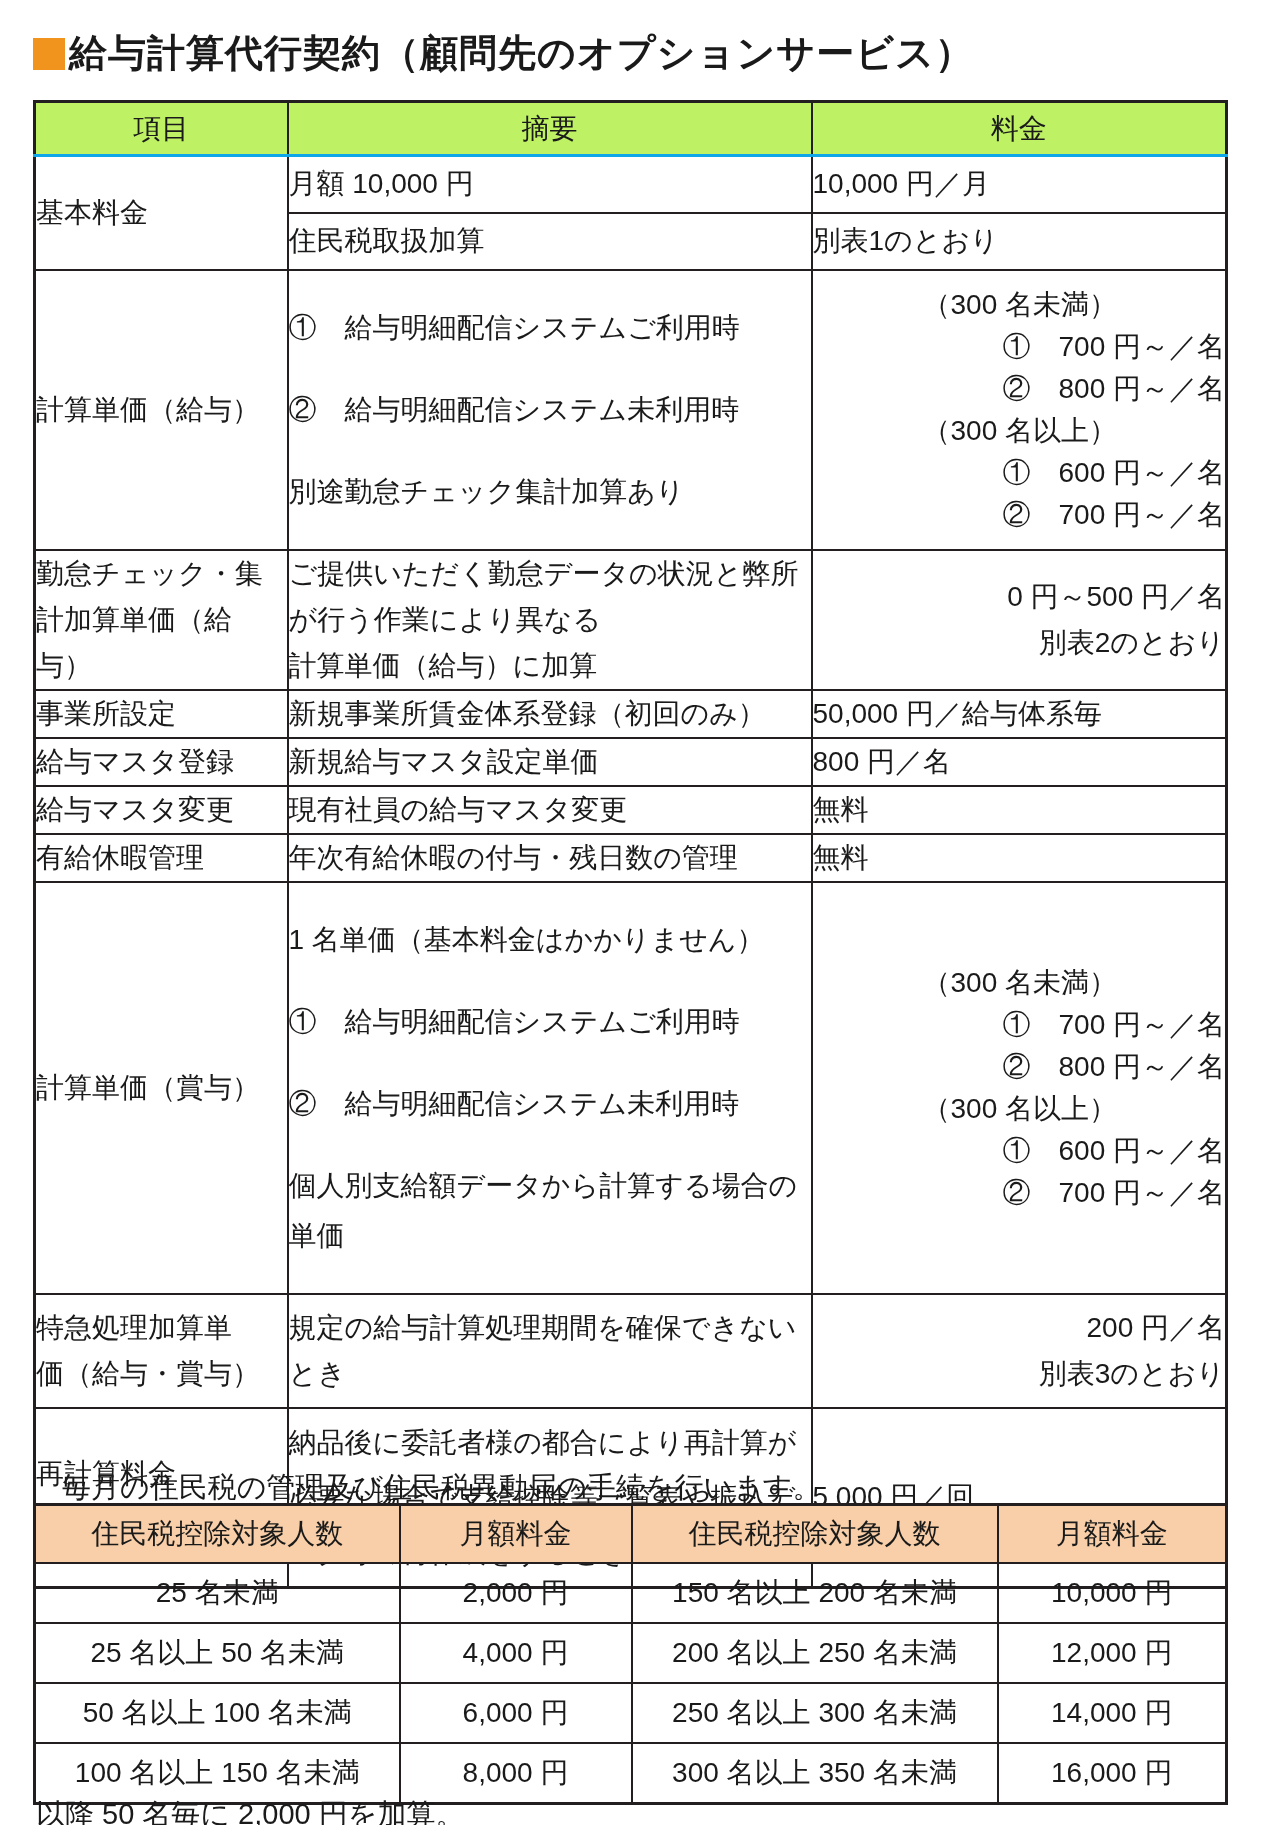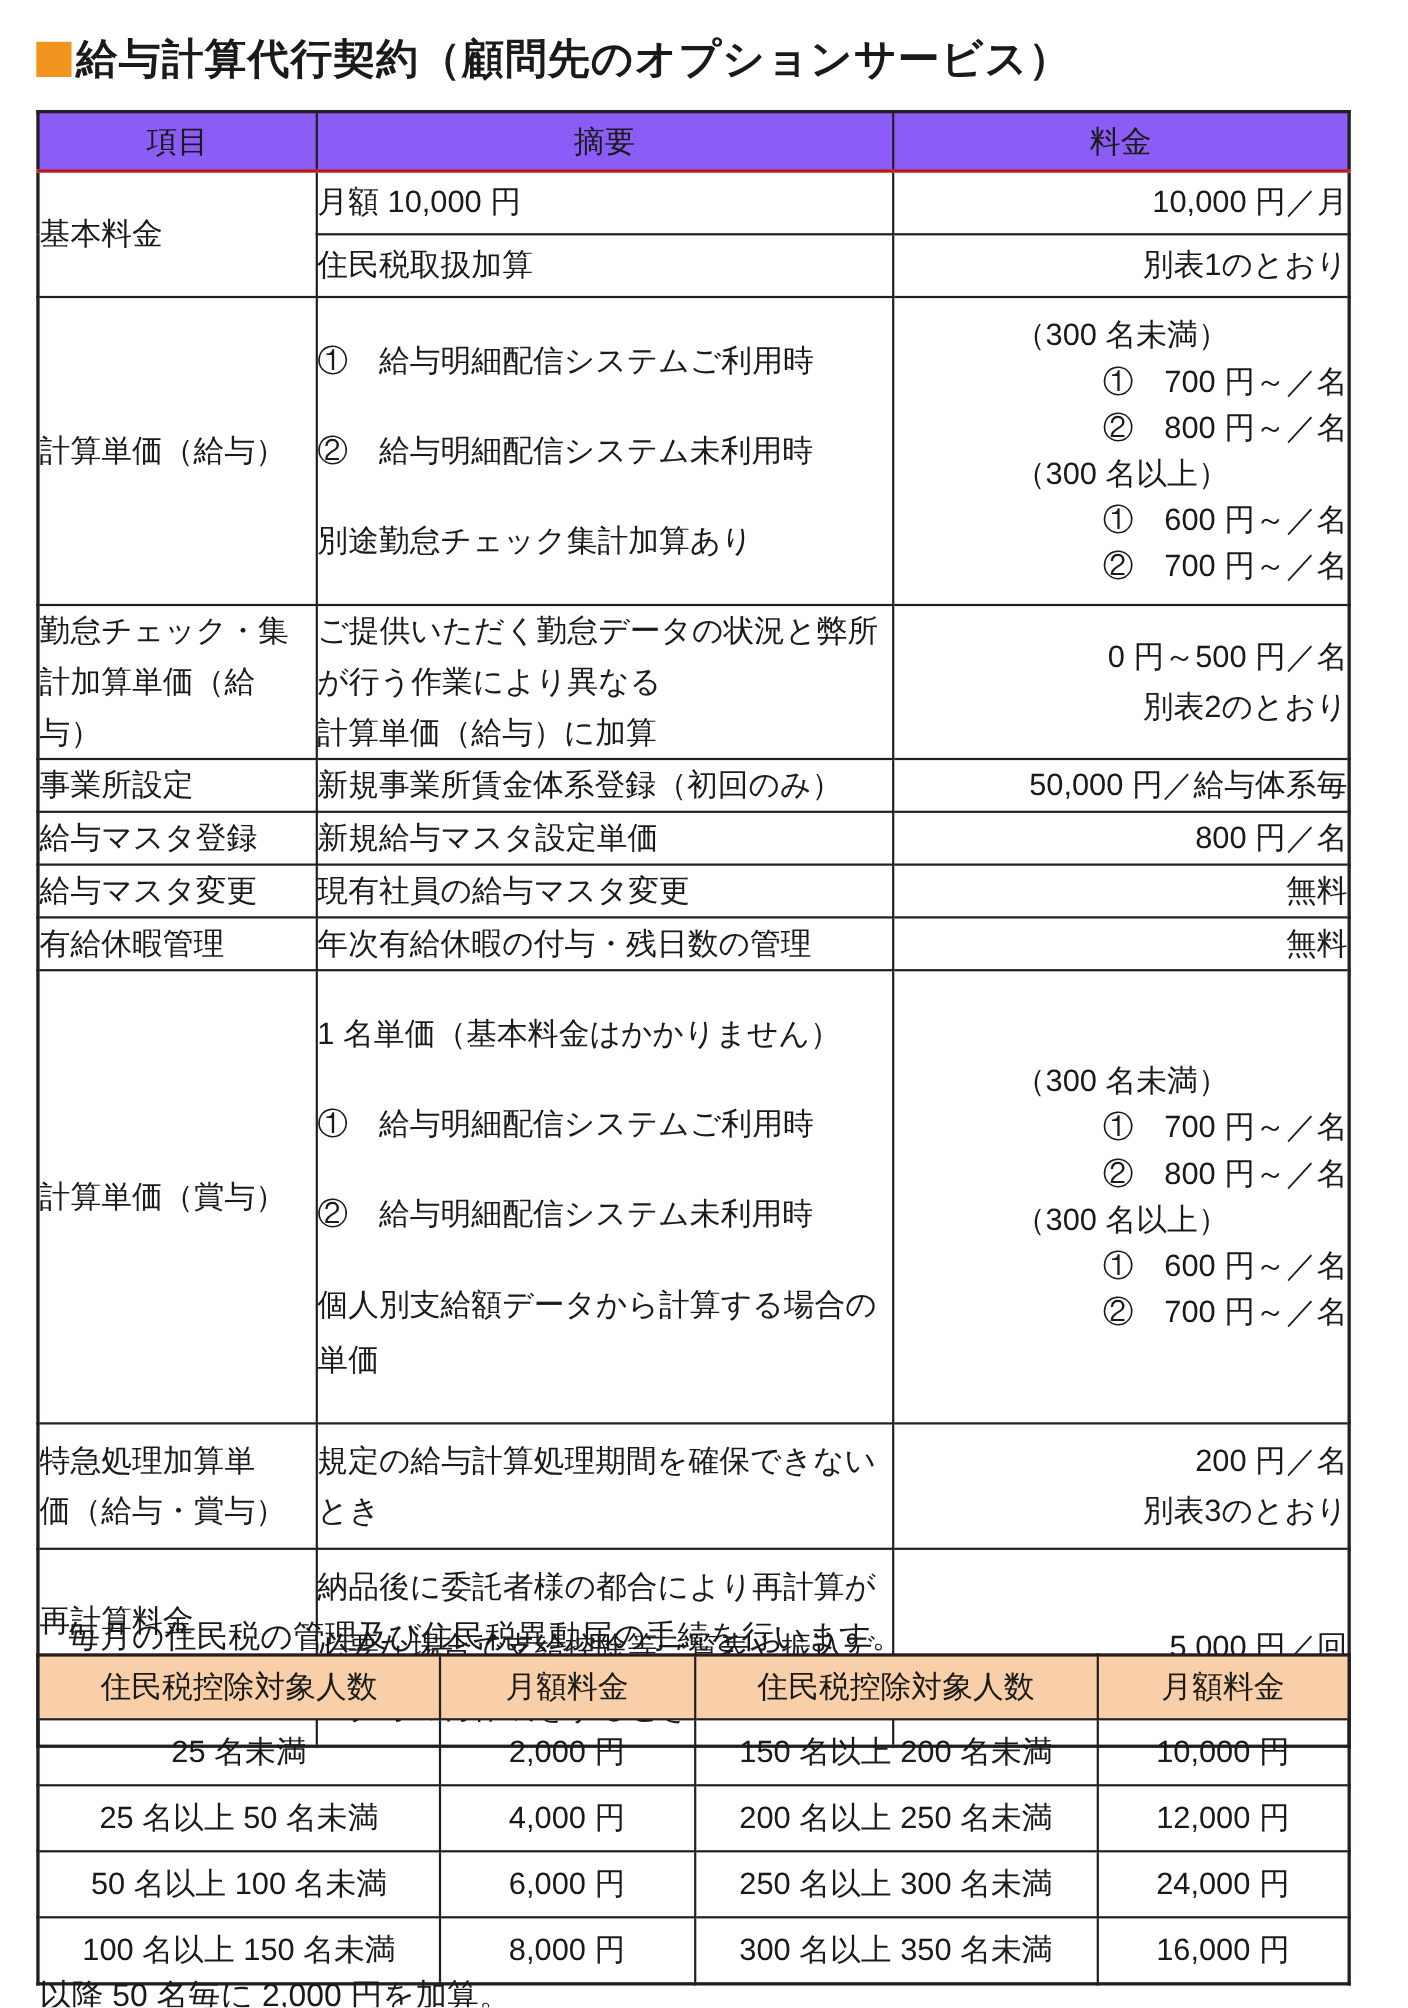--- a/index.html
+++ b/index.html
@@ -17,29 +17,29 @@
   table.main {
     position:absolute; left:33px; top:100px; width:1192px;
     border-collapse:collapse; table-layout:fixed; font-size:28px;
   }
   table.main col.c-item { width:253px; }
   table.main col.c-sum  { width:524px; }
   table.main col.c-fee  { width:415px; }
   table.main th, table.main td { border:2px solid #231f20; padding:0; }
   table.main { border:3px solid #231f20; }
   table.main thead th {
-    background:#8b5cf6; height:51px; font-weight:normal; text-align:center;
-    border-bottom:3px solid #b91c1c;
+    background:#bef264; height:51px; font-weight:normal; text-align:center;
+    border-bottom:3px solid #0ea5e9;
   }
   tr.subdiv td { border-top:1px solid #3a3a3a; }
 
   td.item { text-align:left; vertical-align:middle; padding:0 10px 0 14px; white-space:pre-line; line-height:46px; }
   td.sum  { text-align:left; vertical-align:middle; padding:0 14px; white-space:pre-line; }
   td.fee  { vertical-align:middle; padding:0 30px 0 12px; }
-  td.fee.r { text-align:right; }
+  td.fee.r { }
 
   tr.rh-a      { height:57px; }
   tr.rh-tall1  { height:253px; }
   tr.rh-kintai { height:140px; }
   tr.rh-single { height:47px; }
   tr.rh-bonus  { height:275px; }
   tr.rh-express{ height:114px; }
   tr.rh-recalc { height:180px; }
 
   .sum .sline { line-height:50px; }
@@ -218,21 +218,21 @@
       <tr>
         <td>25 名以上 50 名未満</td>
         <td>4,000 円</td>
         <td>200 名以上 250 名未満</td>
         <td>12,000 円</td>
       </tr>
       <tr>
         <td>50 名以上 100 名未満</td>
         <td>6,000 円</td>
         <td>250 名以上 300 名未満</td>
-        <td>24,000 円</td>
+        <td>14,000 円</td>
       </tr>
       <tr>
         <td>100 名以上 150 名未満</td>
         <td>8,000 円</td>
         <td>300 名以上 350 名未満</td>
         <td>16,000 円</td>
       </tr>
     </tbody>
   </table>
 

